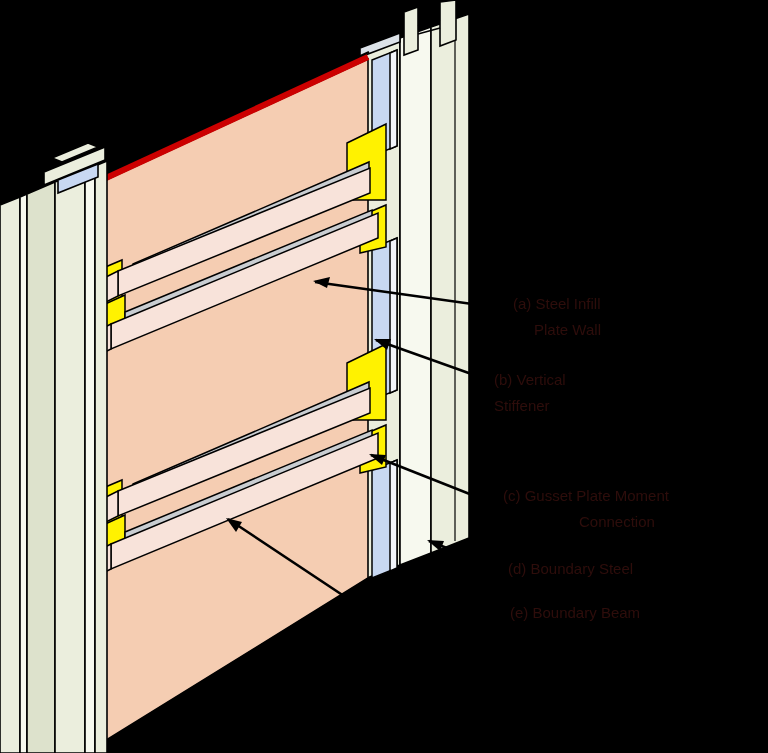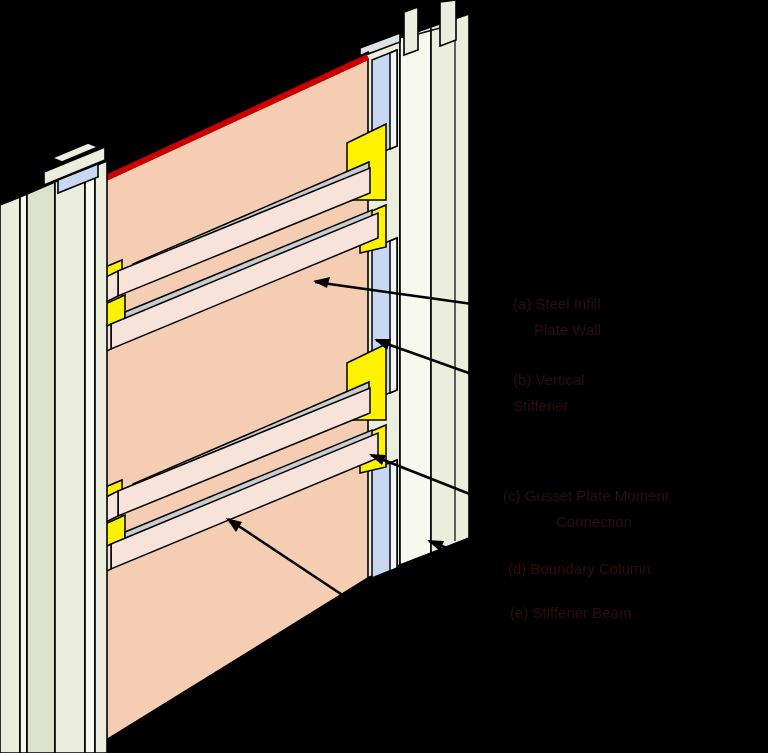--- a/index.html
+++ b/index.html
@@ -97,27 +97,27 @@
     <polygon points="427,540 444,541 440,551" style="fill:var(--leader)" stroke="none"></polygon>
     <polyline points="508,617 350,600 228,519"></polyline>
     <polygon points="226,518 242,522 236,532" style="fill:var(--leader)" stroke="none"></polygon>
   </g>
 </svg>
 
   <div class="label" style="left:513px;top:291px">
     <span class="ln1">(a) Steel Infill</span>
     <span class="ln2" style="margin-left:21px">Plate Wall</span>
   </div>
-  <div class="label" style="left:513px;top:367px">
+  <div class="label" style="left:494px;top:367px">
     <span class="ln1">(b) Vertical</span>
     <span class="ln2" style="">Stiffener</span>
   </div>
   <div class="label" style="left:503px;top:483px">
     <span class="ln1">(c) Gusset Plate Moment</span>
-    <span class="ln2" style="margin-left:53px">Connection</span>
+    <span class="ln2" style="margin-left:76px">Connection</span>
   </div>
   <div class="label" style="left:508px;top:556px">
-    <span class="ln1">(d) Boundary Column</span>
+    <span class="ln1">(d) Boundary Steel</span>
   </div>
   <div class="label" style="left:510px;top:600px">
-    <span class="ln1">(e) Stiffener Beam</span>
+    <span class="ln1">(e) Boundary Beam</span>
   </div>
 </div>
 
 </body></html>

